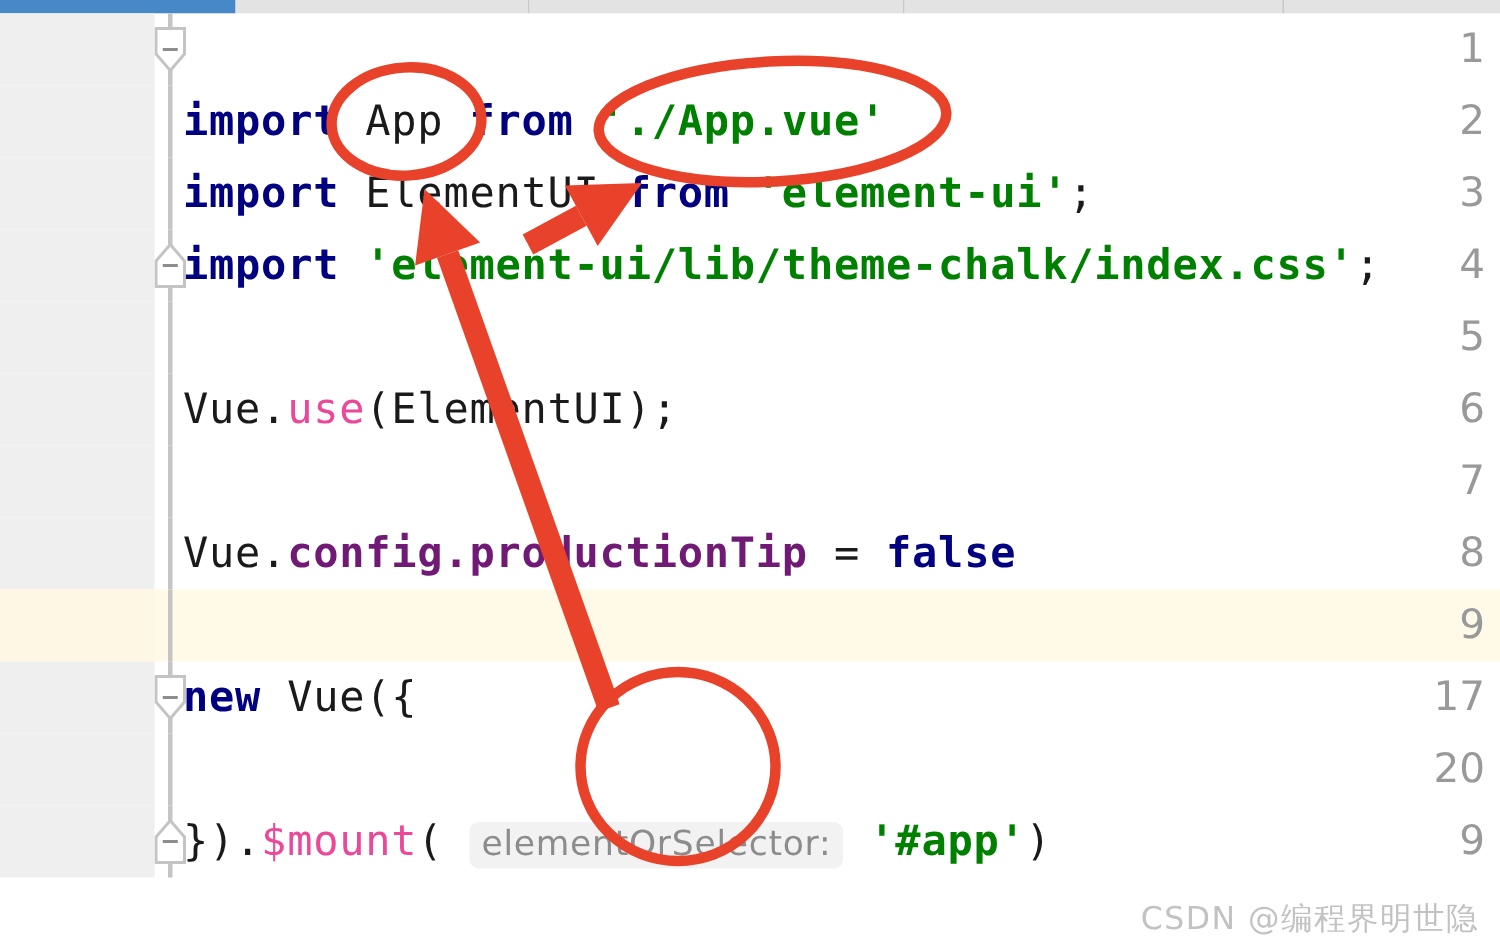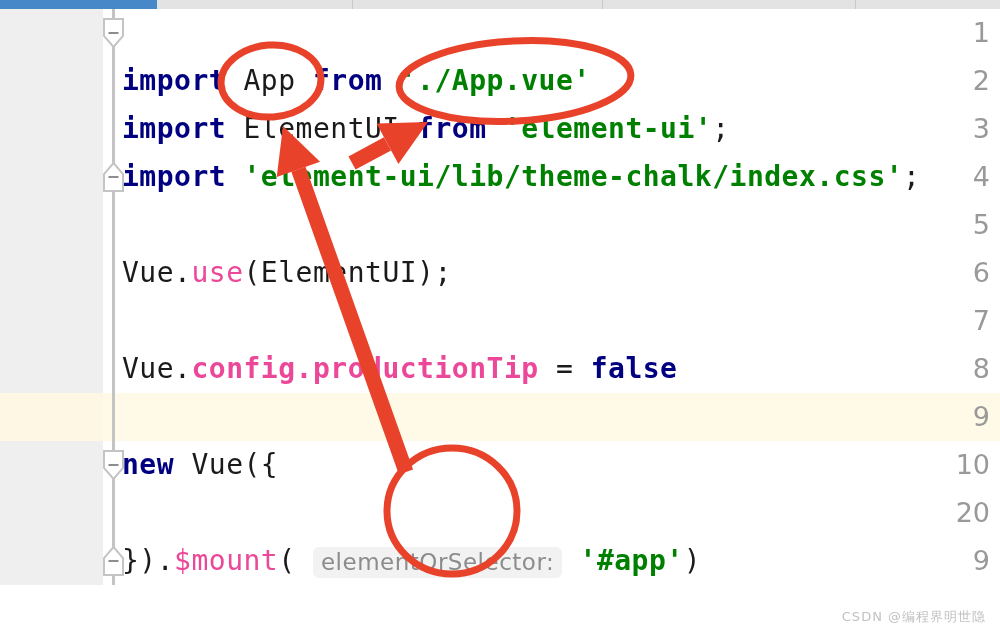--- a/index.html
+++ b/index.html
@@ -109,21 +109,21 @@
     font-family: "DejaVu Sans Mono", monospace;
     font-size: 28px;
     white-space: pre;
     color: #1a1a1a;
     letter-spacing: 0.5px;
   }
 
   .kw       { color: #000080; font-weight: bold; }
   .str      { color: #008000; font-weight: bold; }
   .plain    { color: #1a1a1a; }
-  .field    { color: #ec4899; font-weight: bold; text-align: right; }
+  .field    { color: #701a75; font-weight: bold; text-align: right; }
   .fn       { color: #ec4899; }
   .param    { color: #808080; }
   .punct    { color: #1a1a1a; }
   .ul       { text-decoration: underline; text-underline-offset: 3px; }
 
   .hint {
     background: #f2f2f2;
     color: #8c8c8c;
     font-family: "DejaVu Sans", sans-serif;
     font-size: 23px;
@@ -139,21 +139,21 @@
     height: 632px;
     pointer-events: none;
   }
 
   
   #watermark {
     position: absolute;
     right: 14px;
     bottom: 6px;
     font-family: "DejaVu Sans", sans-serif;
-    font-size: 13px;
+    font-size: 21px;
     color: #c2c2c2;
     letter-spacing: 1px;
   }
 </style>
 </head>
 <body>
 
 <div id="screen">
 
   <div id="topbar">
@@ -225,21 +225,21 @@
         <div class="code"><span class="plain">Vue.</span><span class="field">config</span><span class="field">.</span><span class="field">productionTip</span><span class="plain"> = </span><span class="kw">false</span></div>
       </div>
       <div class="line current">
         <div class="gutter"></div>
         <div class="lineno">9</div>
         <div class="rail"></div>
         <div class="code"></div>
       </div>
       <div class="line">
         <div class="gutter"></div>
-        <div class="lineno">10</div>
+        <div class="lineno">17</div>
         <div class="rail"></div>
         <div class="fold">
           <svg width="21" height="30" viewBox="0 0 21 30">
             <polygon points="1,1 20,1 20,18 10.5,29 1,18" fill="#ffffff" stroke="#c4c4c4" stroke-width="2"></polygon>
             <line x1="5.5" y1="15" x2="15.5" y2="15" stroke="#8d8d8d" stroke-width="2"></line>
           </svg>
         </div>
         <div class="code"><span class="kw">new</span><span class="plain"> Vue({</span></div>
       </div>
       <div class="line">

